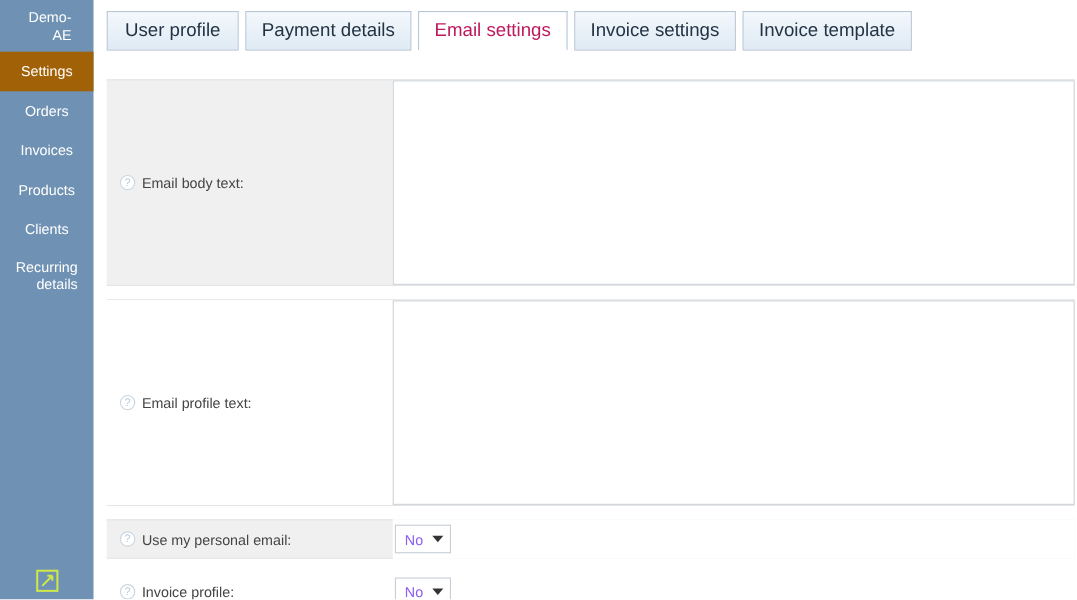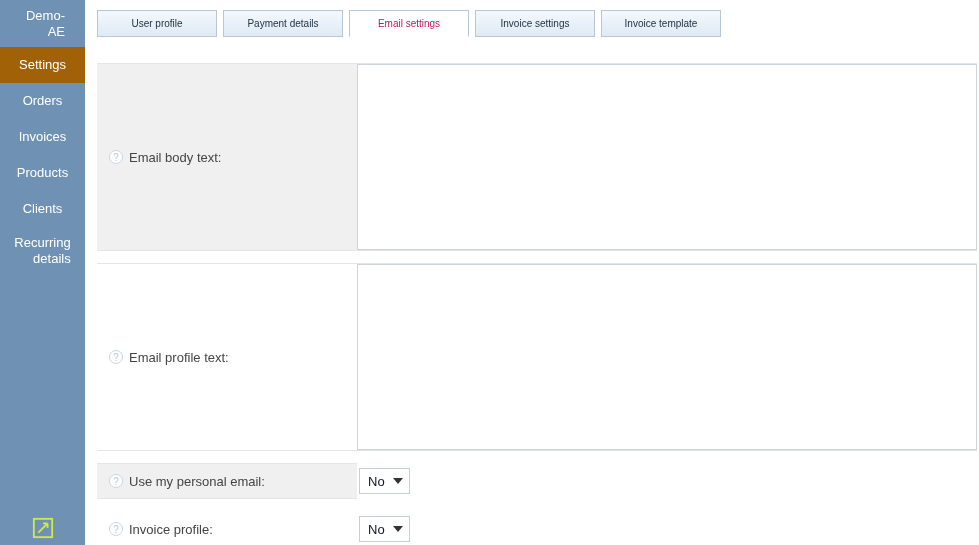--- a/index.html
+++ b/index.html
@@ -51,21 +51,21 @@
   .tabs {
     display: flex;
     gap: 6px;
     flex-wrap: nowrap;
   }
   .tab {
     border: 1px solid #b8c7d6;
     background: linear-gradient(#f3f8fc, #dfeaf4);
     color: #234;
     padding: 7px 14px;
-    font-size: 10px;
+    font-size: 17px;
     cursor: pointer;
     white-space: nowrap;
     min-width: 120px;
     text-align: center;
   }
   .tab.active {
     background: #fff;
     border-bottom-color: #fff;
     color: #be185d;
   }
@@ -116,21 +116,21 @@
     display: inline-flex;
     align-items: center;
     border: 1px solid #c6ced6;
     background: #fff;
     height: 26px;
     padding: 0 6px 0 8px;
     gap: 8px;
     cursor: pointer;
     margin-left: 0;
   }
-  .select-wrap span { font-size: 13px; color: #0f172a; }
+  .select-wrap span { font-size: 13px; color: #8b5cf6; }
   .caret {
     width: 0; height: 0;
     border-left: 5px solid transparent;
     border-right: 5px solid transparent;
     border-top: 6px solid #333;
   }
   .help-icon {
     width: 14px; height: 14px;
     border: 1px solid #c9d6e1;
     border-radius: 50%;

